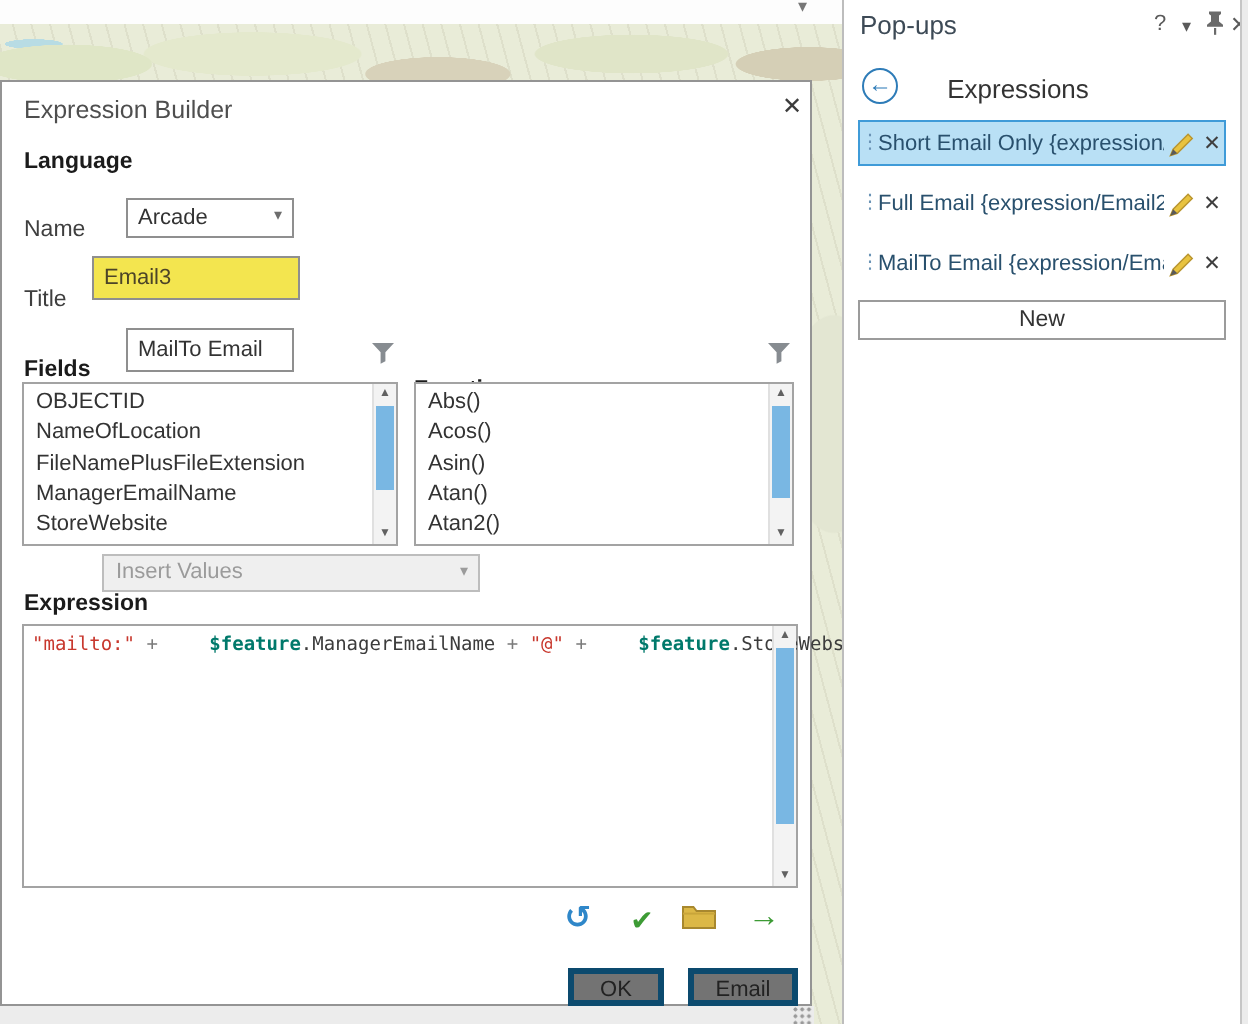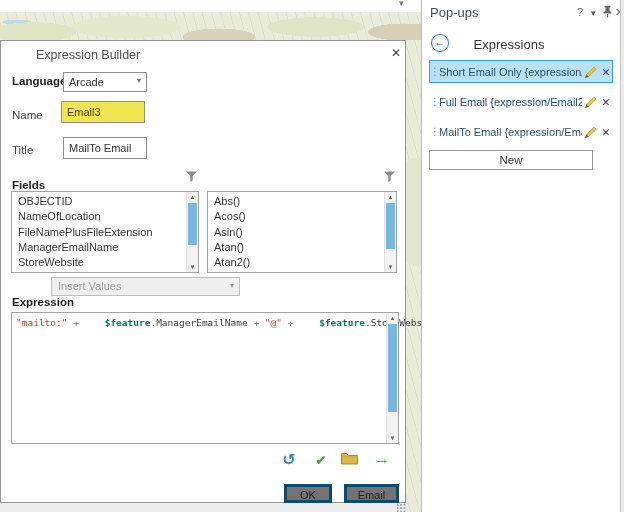--- a/index.html
+++ b/index.html
@@ -25,32 +25,32 @@
       repeating-linear-gradient(75deg, rgba(165,160,135,.16) 0 1px, transparent 1px 9px);
   }
   .bottom-strip { position:absolute; left:0; top:503px; width:407px; height:9px; background:#ececec; }
   .resize-grip { position:absolute; left:396px; top:0px; width:10px; height:9px;
     background-image: radial-gradient(circle, #9a9a9a 0.9px, transparent 1.1px);
     background-size: 3.4px 3.4px; background-position: 0 0; }
 
   
   .dialog { position:absolute; left:0; top:40px; width:406px; height:463px;
     background:#fff; border:1px solid #949494; }
-  .dlg-title { left:11px; top:7px; font-size:12.5px; color:#4e4e4e;margin-left:24px; }
+  .dlg-title { left:11px; top:7px; font-size:12.5px; color:#4e4e4e; }
   .dlg-close { left:390px; top:5px; font-size:12px; color:#3c3c3c; cursor:default; }
 
   .lbl { font-size:11.5px; color:#3f3f3f; }
   .lbl.bold { font-weight:bold; color:#1b1b1b; }
 
   .inputbox { border:1px solid #8f8f8f; background:#fff; font-size:11px; color:#333;
-    line-height:19px; padding-left:5px; overflow:hidden; white-space:nowrap; }
+    line-height:19px; padding-left:5px; overflow:hidden; white-space:nowrap;margin-top:27px; }
   .caret { position:absolute; right:5px; top:50%; transform:translateY(-58%); font-size:8px; color:#6d6d6d; }
 
   .box-language { left:62px; top:31px; width:84px; height:20px; }
-  .box-name { left:60px; top:60px; width:84px; height:22px; line-height:21px;
+  .box-name { left:45px; top:60px; width:104px; height:22px; line-height:21px;
     background: var(--name_highlight, #f3e54f); color:#4c4428; }
   .box-title { left:62px; top:96px; width:84px; height:22px; line-height:21px; }
 
   .filter-icon { width:13px; height:13px; }
 
   .listbox { border:1px solid #a3a3a3; background:#fff; overflow:hidden; }
   .list-fields { left:10px; top:150px; width:188px; height:82px; }
   .list-functions { left:206px; top:150px; width:190px; height:82px; }
   .li { font-size:11px; color:#333; line-height:15.3px; padding-left:6px; white-space:nowrap; }
   .list-inner { position:absolute; left:0; top:2px; right:13px; bottom:0; }
@@ -99,21 +99,21 @@
 
   .items { position:absolute; left:7px; top:60px; width:184px; }
   .pitem { position:relative; height:23px; margin-bottom:7px; display:flex; align-items:center;
     border:1px solid transparent; background:transparent; }
   .pitem.selected { background:var(--selection_bg,#b9e0f5); border-color:var(--selection_border,#3f9bd8); }
   .pitem .handle { width:9px; text-align:center; font-size:10px; color:#6a93b5; line-height:10px; }
   .pitem .plabel { flex:1; font-size:11px; color:#29506d; white-space:nowrap; overflow:hidden; }
   .pitem .pencil { width:14px; height:14px; margin:0 2px; }
   .pitem .pclose { width:12px; font-size:10.5px; color:#3f3f3f; font-weight:bold; text-align:center; cursor:default; }
 
-  .new-btn { position:absolute; left:7px; top:150px; width:164px; height:20px; background:#fff;
+  .new-btn { position:absolute; left:7px; top:150px; width:184px; height:20px; background:#fff;
     border:1px solid #9b9b9b; font-size:11.5px; color:#333; text-align:center; line-height:18px; cursor:default; }
 </style>
 </head>
 <body>
 
 <div class="screen">
 
   <div class="left">
     <div class="map-tex"></div>
     <div class="top-strip">

